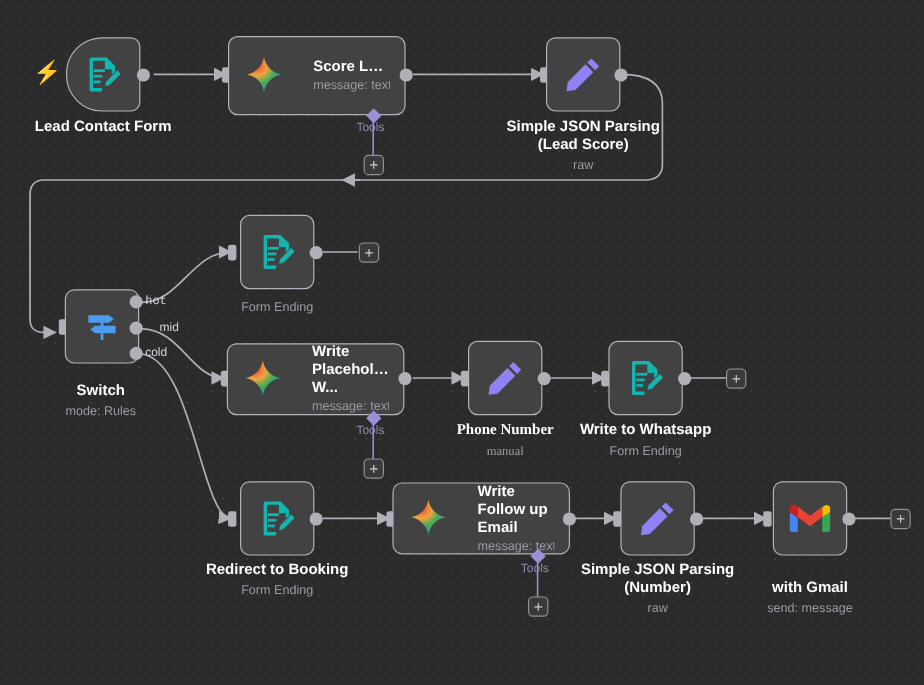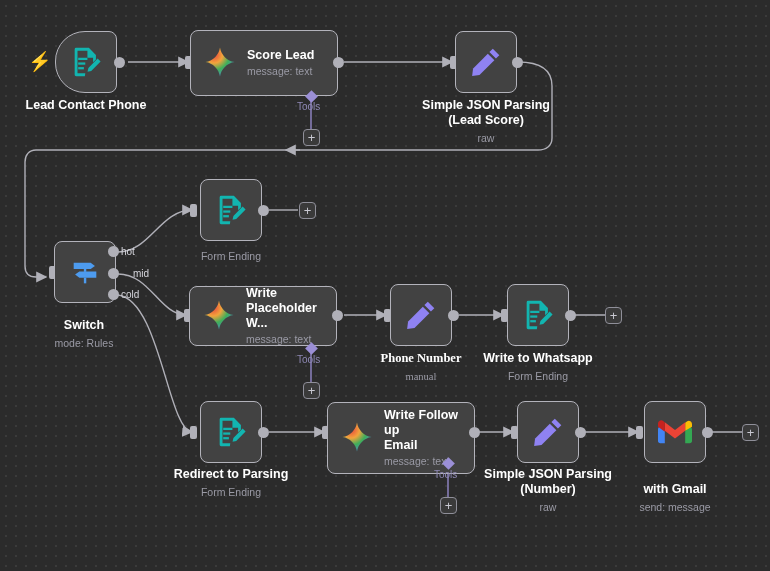--- a/index.html
+++ b/index.html
@@ -16,21 +16,21 @@
   }
   #canvas{position:absolute;inset:0;}
   svg.edges{position:absolute;left:0;top:0;width:770px;height:571px;pointer-events:none;}
 
   
   .node{position:absolute;box-sizing:border-box;background:#424242;
         border:1px solid #b3b3bb;border-radius:8px;}
   .node.sq{width:62px;height:62px;display:flex;align-items:center;justify-content:center;}
   .node.trigger{width:62px;height:62px;border-radius:30px 8px 8px 30px;
         display:flex;align-items:center;justify-content:center;}
-  .node.wide{width:148px;height:66px;display:flex;align-items:center;gap:10px;padding:0 12px;}
+  .node.wide{width:148px;height:66px;display:flex;align-items:center;gap:24px;padding:0 12px;}
   .node .txtwrap{display:flex;flex-direction:column;justify-content:center;overflow:hidden;}
   .node .ntitle{font-size:12.5px;font-weight:bold;color:#ffffff;line-height:15px;
         white-space:nowrap;overflow:hidden;text-overflow:ellipsis;max-width:96px;}
   .node .ntitle.two{white-space:normal;}
   .node .nsub{font-size:10.5px;color:#9a9aa5;line-height:14px;margin-top:1px;white-space:nowrap;}
 
   
   .caption{position:absolute;text-align:center;font-size:12.5px;font-weight:bold;
         color:#ffffff;line-height:15px;width:190px;}
   .caption .sub{display:block;font-size:10.5px;font-weight:normal;color:#9a9aa5;margin-top:3px;}
@@ -123,21 +123,21 @@
     <svg class="icon" viewBox="0 0 24 24">
       <path d="M5 2h9l5 5v3.2l-2 2V9h-4V4H6v16h5.5l-.3 2H5a1 1 0 0 1-1-1V3a1 1 0 0 1 1-1z" fill="#12b5b0"></path>
       <rect x="6.5" y="9" width="6.5" height="1.6" fill="#12b5b0"></rect>
       <rect x="6.5" y="12.3" width="5" height="1.6" fill="#12b5b0"></rect>
       <rect x="6.5" y="15.6" width="4" height="1.6" fill="#12b5b0"></rect>
       <path d="M20.2 9.6l2.1 2.1-6.6 6.6-2.6.6.6-2.6 6.5-6.7z" fill="#12b5b0"></path>
     </svg>
   </div>
   <div class="dot" style="left:114px;top:57px;"></div>
   <div class="caption" style="left:-9px;top:98px;">
-    <span>Lead Contact Phone</span>
+    <span>Lead Contact Form</span>
   </div>
 
   <div class="inport" style="left:185px;top:56px;"></div>
   <div class="node wide" style="left:190px;top:30px;">
     <svg class="icon" viewBox="0 0 24 24">
       <path d="M12 1c.7 5.2 5.1 9.6 10.3 10.3C17.1 12 12.7 16.4 12 21.6 11.3 16.4 6.9 12 1.7 11.3 6.9 10.6 11.3 6.2 12 1z" fill="url(#gem2)"></path>
     </svg>
     <div class="txtwrap">
       <div class="ntitle">Score Lead</div>
       <div class="nsub">message: text</div>
@@ -165,21 +165,21 @@
   <div class="inport" style="left:49px;top:266px;"></div>
   <div class="node sq" style="left:54px;top:241px;">
     <svg class="icon" viewBox="0 0 24 24">
       <path d="M4 5.5h12l3 2.2-3 2.2H4V5.5z" fill="#4d9bef"></path>
       <path d="M20 11.6H8l-3 2.2 3 2.2h12v-4.4z" fill="#4d9bef"></path>
       <rect x="11.2" y="9.7" width="1.7" height="2.2" fill="#4d9bef"></rect>
       <rect x="11.2" y="16" width="1.7" height="4" fill="#4d9bef"></rect>
     </svg>
   </div>
   <div class="dot" style="left:108px;top:246px;"></div>
-  <div class="portlbl" style="left:121px;top:246px;">hot</div>
+  <div class="portlbl" style="left:121px;top:246px;font-family:Liberation Mono, monospace;">hot</div>
   <div class="dot" style="left:108px;top:268px;"></div>
   <div class="portlbl" style="left:121px;top:268px;margin-left:12px;">mid</div>
   <div class="dot" style="left:108px;top:289px;"></div>
   <div class="portlbl" style="left:121px;top:289px;">cold</div>
   <div class="caption" style="left:-11px;top:318px;">
     <span>Switch</span>
     <span class="sub">mode: Rules</span>
   </div>
 
   <div class="inport" style="left:190px;top:204px;"></div>
@@ -248,26 +248,26 @@
     <svg class="icon" viewBox="0 0 24 24">
       <path d="M5 2h9l5 5v3.2l-2 2V9h-4V4H6v16h5.5l-.3 2H5a1 1 0 0 1-1-1V3a1 1 0 0 1 1-1z" fill="#12b5b0"></path>
       <rect x="6.5" y="9" width="6.5" height="1.6" fill="#12b5b0"></rect>
       <rect x="6.5" y="12.3" width="5" height="1.6" fill="#12b5b0"></rect>
       <rect x="6.5" y="15.6" width="4" height="1.6" fill="#12b5b0"></rect>
       <path d="M20.2 9.6l2.1 2.1-6.6 6.6-2.6.6.6-2.6 6.5-6.7z" fill="#12b5b0"></path>
     </svg>
   </div>
   <div class="dot" style="left:258px;top:427px;"></div>
   <div class="caption" style="left:136px;top:467px;">
-    <span>Redirect to Parsing</span>
+    <span>Redirect to Booking</span>
     <span class="sub">Form Ending</span>
   </div>
 
   <div class="inport" style="left:322px;top:426px;"></div>
-  <div class="node wide" style="left:327px;top:402px;height:72px;">
+  <div class="node wide" style="left:327px;top:402px;height:60px;">
     <svg class="icon" viewBox="0 0 24 24">
       <path d="M12 1c.7 5.2 5.1 9.6 10.3 10.3C17.1 12 12.7 16.4 12 21.6 11.3 16.4 6.9 12 1.7 11.3 6.9 10.6 11.3 6.2 12 1z" fill="url(#gem2)"></path>
     </svg>
     <div class="txtwrap">
       <div class="ntitle two">Write Follow up</div>
       <div class="ntitle two">Email</div>
       <div class="nsub">message: text</div>
     </div>
   </div>
   <div class="dot" style="left:469px;top:427px;"></div>

